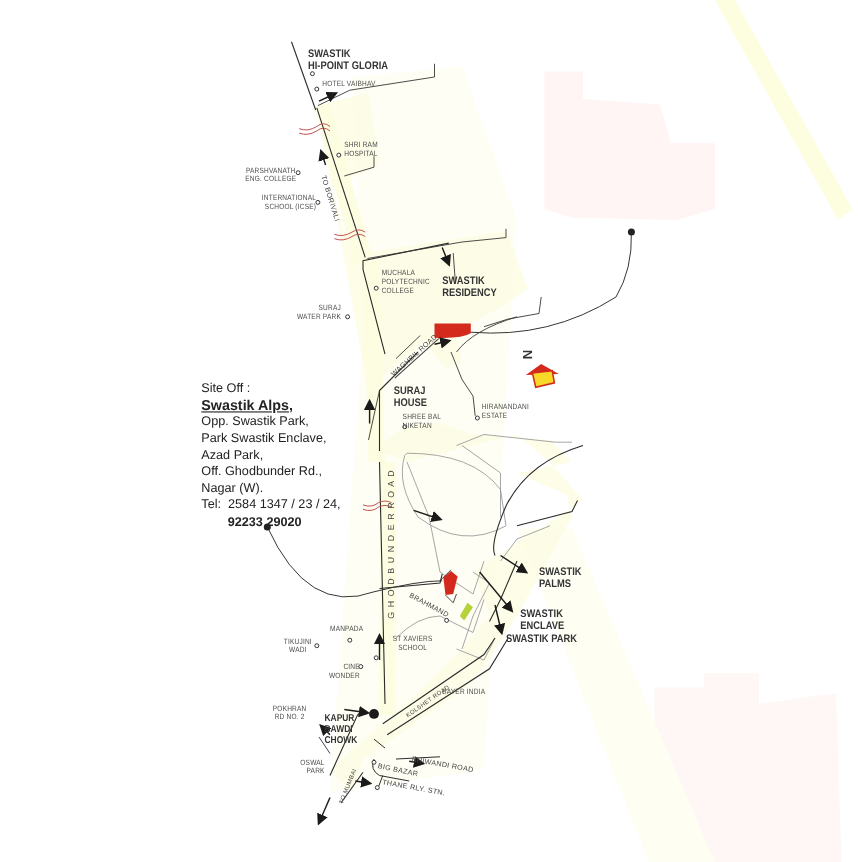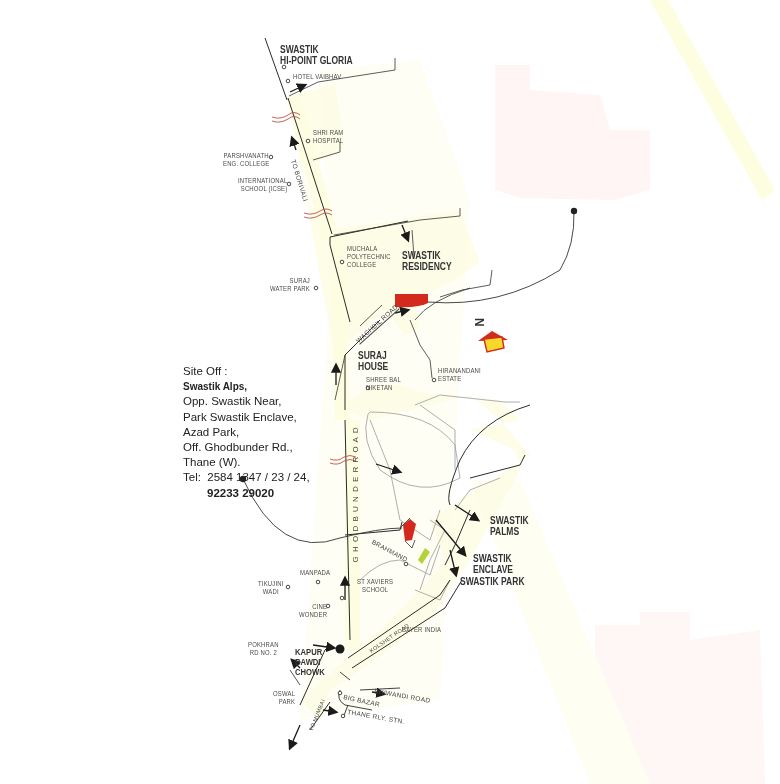--- a/index.html
+++ b/index.html
@@ -1,22 +1,22 @@
 <!DOCTYPE html>
 <html><head>
 <meta charset="utf-8">
 <style>
   html, body { margin: 0; padding: 0; background: #ffffff; }
   #map { position: relative; width: 780px; height: 784px; overflow: hidden; background: #ffffff; font-family: "Liberation Sans", sans-serif; }
   svg.layer { position: absolute; left: 0; top: 0; }
   .lbl { position: absolute; font-family: "Liberation Sans", sans-serif; font-size: 7px; color: #4a4a4a; letter-spacing: 0.2px; line-height: 8px; white-space: nowrap; text-transform: uppercase; transform: scaleX(0.85); transform-origin: left top; }
   .big { position: absolute; font-family: "Liberation Sans", sans-serif; font-size: 10px; font-weight: bold; color: #333; line-height: 11px; white-space: nowrap; transform: scaleX(0.85); transform-origin: left top; }
   .rot { position: absolute; font-size: 6.5px; color: #444; white-space: nowrap; letter-spacing: 0.3px; font-family: "Liberation Sans", sans-serif; }
-  .addr { position: absolute; left: 183px; top: 364px; font-family: "Liberation Sans", sans-serif; font-size: 11.5px; color: #222; line-height: 15.2px; }
-  .addr .name { font-weight: bold; font-size: 10px; }
+  .addr { position: absolute; left: 183px; top: 346px; font-family: "Liberation Sans", sans-serif; font-size: 11.5px; color: #222; line-height: 15.2px; }
+  .addr .name { font-weight: bold; font-size: 13px; text-decoration: underline; }
   .addr .tel2 { padding-left: 24px; font-weight: bold; }
 </style>
 </head>
 <body>
 
 <div id="map">
 
   <svg class="layer" width="780" height="784" viewBox="0 0 780 784">
     <defs>
       <marker id="ah" markerWidth="8" markerHeight="8" refX="6" refY="4" orient="auto">
@@ -154,25 +154,25 @@
       <path d="M478,341 L492,331 L508,340 Z" fill="#d42a1e"></path>
       <path d="M484,339 L502,337 L504,348 L487,352 Z" fill="#f8d92a" stroke="#d42a1e" stroke-width="1.4"></path>
     </g>
   </svg>
 
   <div class="big" style="left:484px; top:318px; transform: rotate(90deg); font-size:12px;">N</div>
 
   <div class="addr">
     <div>Site Off :</div>
     <div class="name">Swastik Alps,</div>
-    <div>Opp. Swastik Near,</div>
+    <div>Opp. Swastik Park,</div>
     <div>Park Swastik Enclave,</div>
     <div>Azad Park,</div>
     <div>Off. Ghodbunder Rd.,</div>
-    <div>Thane (W).</div>
+    <div>Nagar (W).</div>
     <div><span>Tel:</span>&nbsp;&nbsp;<span>2584 1347 / 23 / 24,</span></div>
     <div class="tel2">92233 29020</div>
   </div>
 
   <div class="big" style="left:280px; top:44px;">
       <div>SWASTIK</div>
       <div>HI-POINT GLORIA</div>
     </div>
   <div class="big" style="left:402px; top:250px;">
       <div>SWASTIK</div>

